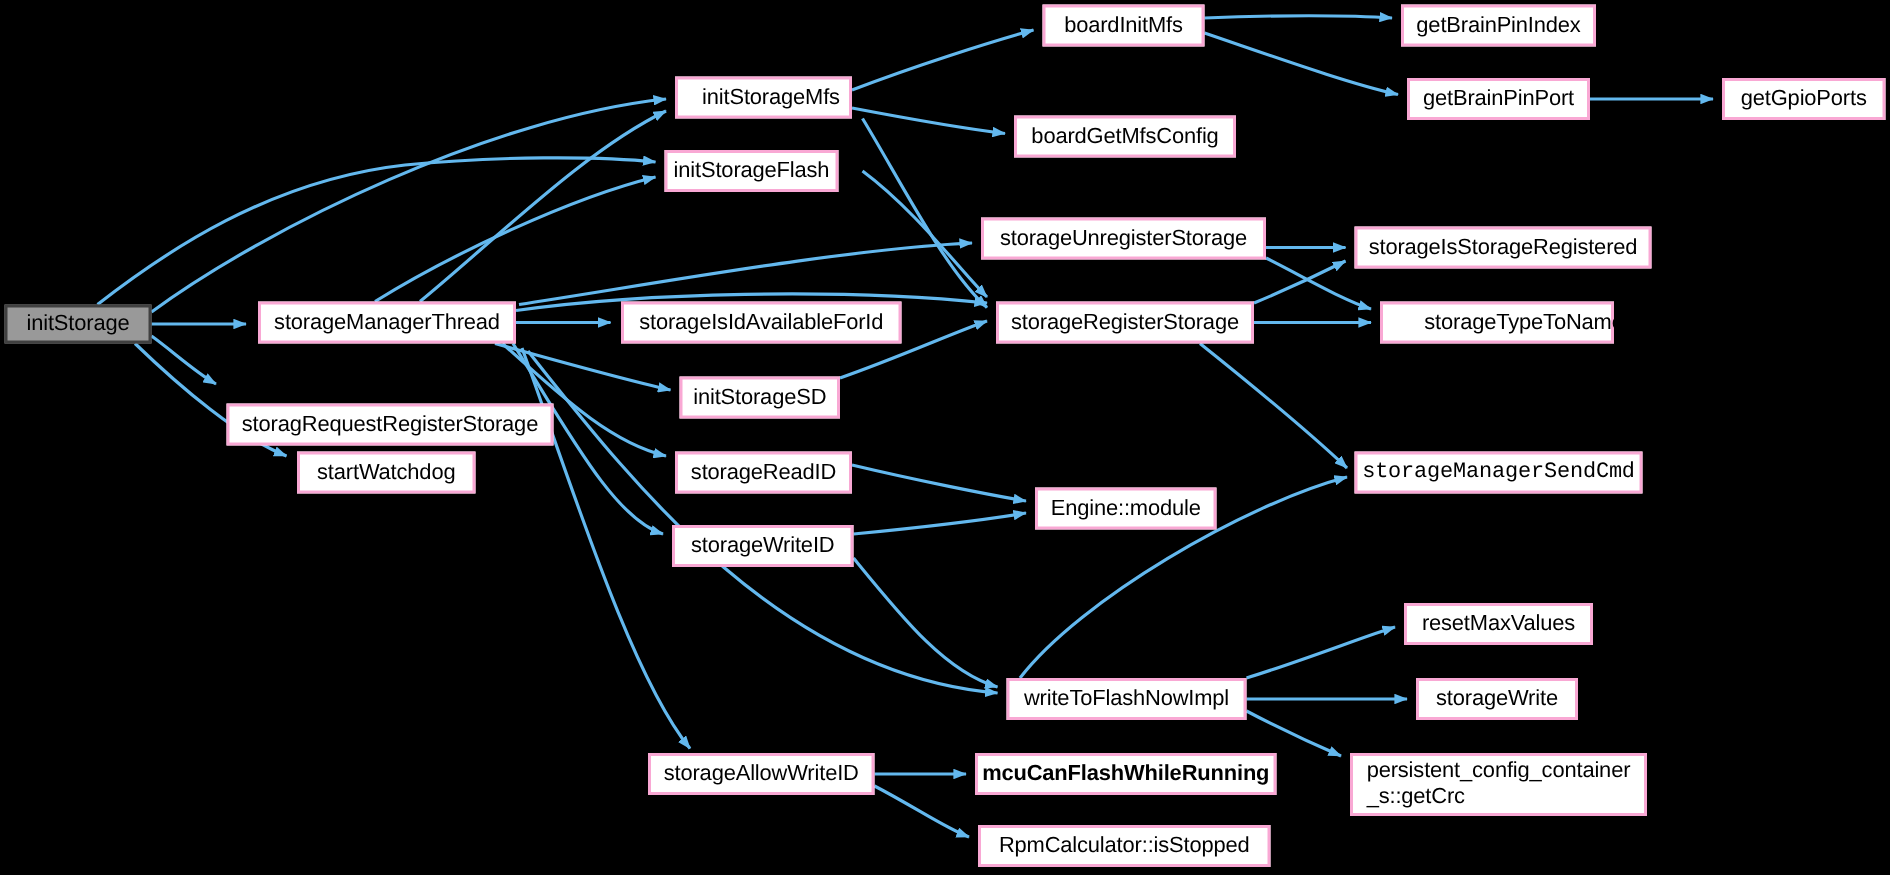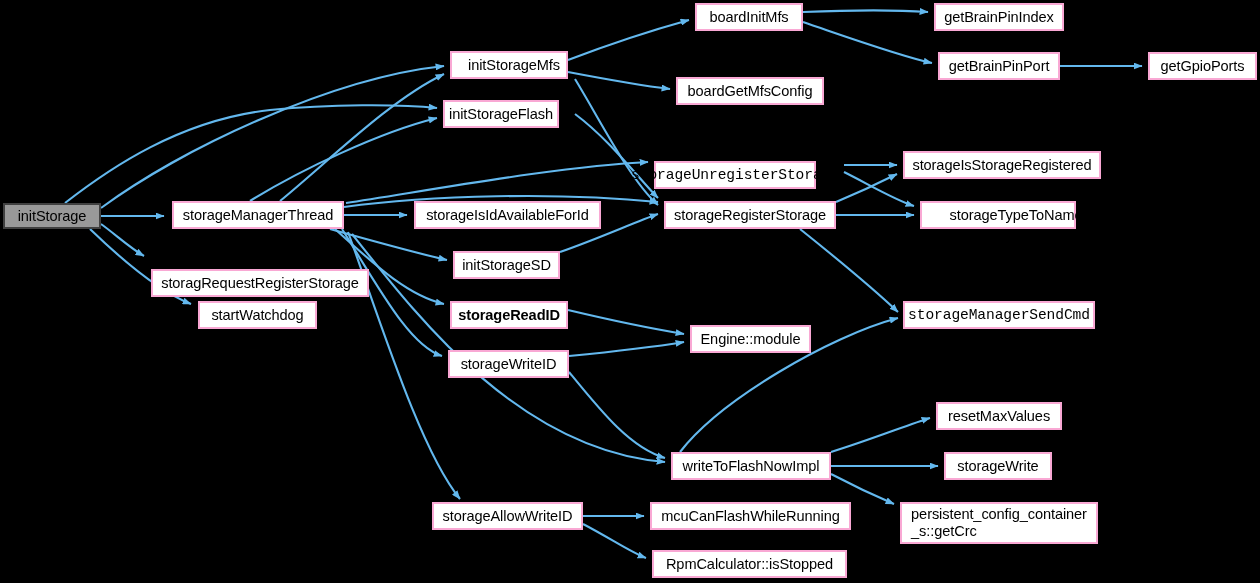--- a/index.html
+++ b/index.html
@@ -98,30 +98,30 @@
 
   <div id="nodes">
       <div class="node root" style="left: 3px; top: 203px; width: 98px; height: 26px;">initStorage</div>
       <div class="node" style="left: 172px; top: 201px; width: 172px; height: 28px;">storageManagerThread</div>
       <div class="node" style="left: 151px; top: 251px; width: 218px; height: 28px; margin-top: 18px;">storagRequestRegisterStorage</div>
       <div class="node" style="left: 198px; top: 301px; width: 119px; height: 28px;">startWatchdog</div>
       <div class="node" style="left: 450px; top: 51px; width: 118px; height: 28px; padding-left: 10px;">initStorageMfs</div>
       <div class="node" style="left: 443px; top: 100px; width: 116px; height: 28px;">initStorageFlash</div>
       <div class="node" style="left: 414px; top: 201px; width: 187px; height: 28px;">storageIsIdAvailableForId</div>
       <div class="node" style="left: 453px; top: 251px; width: 107px; height: 28px;">initStorageSD</div>
-      <div class="node" style="left: 450px; top: 301px; width: 118px; height: 28px; font-weight: bold;">storageReadID</div>
+      <div class="node" style="left: 450px; top: 301px; width: 118px; height: 28px;">storageReadID</div>
       <div class="node" style="left: 448px; top: 350px; width: 121px; height: 28px;">storageWriteID</div>
       <div class="node" style="left: 432px; top: 502px; width: 151px; height: 28px;">storageAllowWriteID</div>
       <div class="node" style="left: 695px; top: 3px; width: 108px; height: 28px;">boardInitMfs</div>
       <div class="node" style="left: 676px; top: 77px; width: 148px; height: 28px;">boardGetMfsConfig</div>
-      <div class="node" style="left: 654px; top: 161px; width: 162px; height: 28px; font-family: Liberation Mono, monospace;">storageUnregisterStorage</div>
+      <div class="node" style="left: 654px; top: 145px; width: 190px; height: 28px;">storageUnregisterStorage</div>
       <div class="node" style="left: 664px; top: 201px; width: 172px; height: 28px;">storageRegisterStorage</div>
       <div class="node" style="left: 690px; top: 325px; width: 121px; height: 28px;">Engine::module</div>
       <div class="node" style="left: 671px; top: 452px; width: 160px; height: 28px;">writeToFlashNowImpl</div>
-      <div class="node" style="left: 650px; top: 502px; width: 201px; height: 28px;">mcuCanFlashWhileRunning</div>
+      <div class="node" style="left: 650px; top: 502px; width: 201px; height: 28px; font-weight: bold;">mcuCanFlashWhileRunning</div>
       <div class="node" style="left: 652px; top: 550px; width: 195px; height: 28px;">RpmCalculator::isStopped</div>
       <div class="node" style="left: 934px; top: 3px; width: 130px; height: 28px;">getBrainPinIndex</div>
       <div class="node" style="left: 938px; top: 52px; width: 122px; height: 28px;">getBrainPinPort</div>
       <div class="node" style="left: 903px; top: 151px; width: 198px; height: 28px;">storageIsStorageRegistered</div>
       <div class="node" style="left: 920px; top: 201px; width: 156px; height: 28px; padding-left: 36px;">storageTypeToName</div>
       <div class="node" style="left: 903px; top: 301px; width: 192px; height: 28px; font-family: Liberation Mono, monospace;">storageManagerSendCmd</div>
       <div class="node" style="left: 936px; top: 402px; width: 126px; height: 28px;">resetMaxValues</div>
       <div class="node" style="left: 944px; top: 452px; width: 108px; height: 28px;">storageWrite</div>
       <div class="node" style="left: 900px; top: 502px; width: 198px; height: 42px;">persistent_config_container
 _s::getCrc</div>

